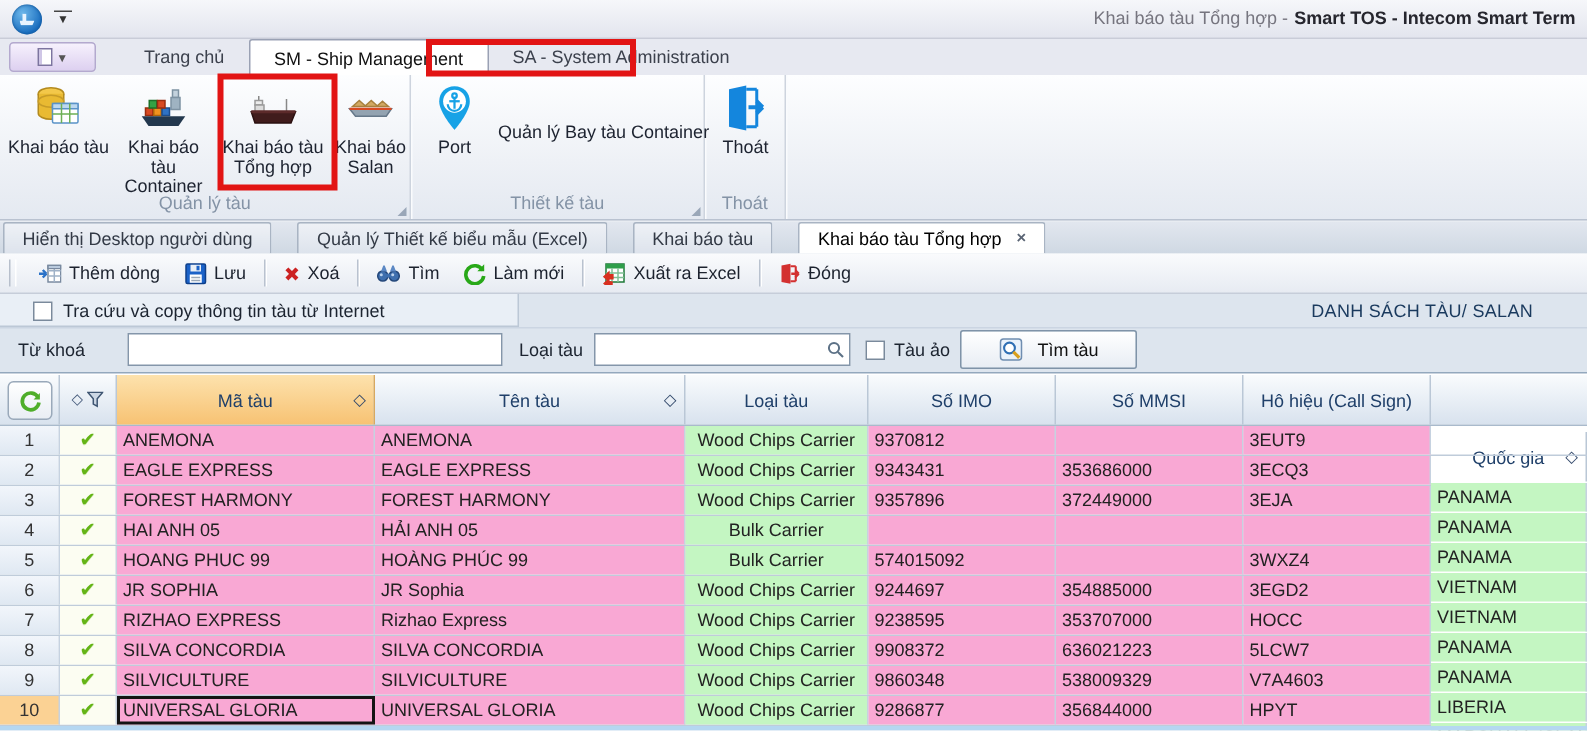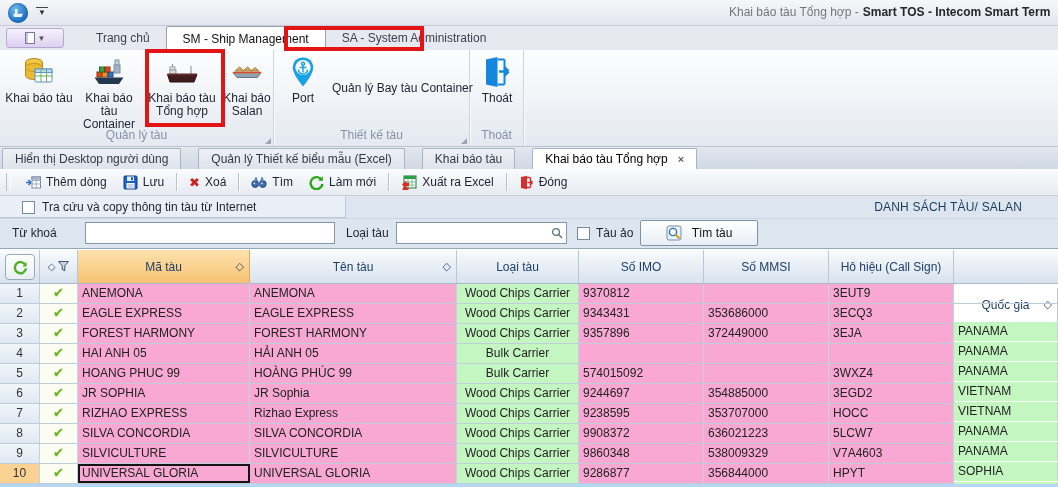--- a/index.html
+++ b/index.html
@@ -470,21 +470,21 @@
         </div>
         <div class="grow">
           <div class="gc c0 rownum">8</div>
           <div class="gc c1 chkcell"><span class="check">✔</span></div>
           <div class="gc c2 cell-yellow">SILVA CONCORDIA</div>
           <div class="gc c3 cell-yellow">SILVA CONCORDIA</div>
           <div class="gc c4 cell-green center">Wood Chips Carrier</div>
           <div class="gc c5 cell-yellow">9908372</div>
           <div class="gc c6 cell-yellow">636021223</div>
           <div class="gc c7 cell-yellow">5LCW7</div>
-          <div class="gc c8 cell-green">SOPHIA</div>
+          <div class="gc c8 cell-green">LIBERIA</div>
         </div>
         <div class="grow">
           <div class="gc c0 rownum">9</div>
           <div class="gc c1 chkcell"><span class="check">✔</span></div>
           <div class="gc c2 cell-yellow">SILVICULTURE</div>
           <div class="gc c3 cell-yellow">SILVICULTURE</div>
           <div class="gc c4 cell-green center">Wood Chips Carrier</div>
           <div class="gc c5 cell-yellow">9860348</div>
           <div class="gc c6 cell-yellow">538009329</div>
           <div class="gc c7 cell-yellow">V7A4603</div>

